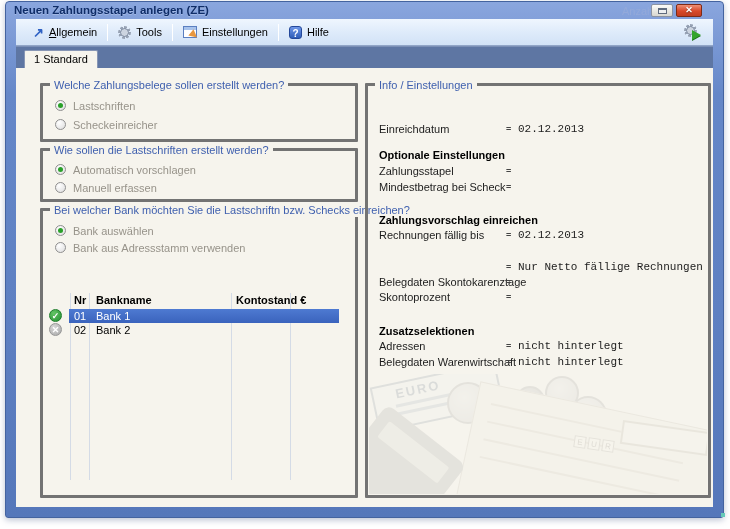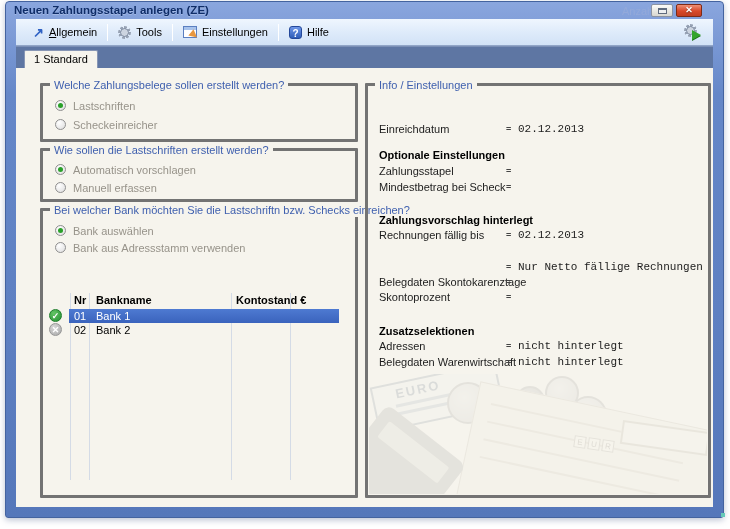--- a/index.html
+++ b/index.html
@@ -244,21 +244,21 @@
             <span class="lab">Zahlungsstapel</span>
             <span class="eq">=</span>
             <span class="val"></span>
           </div>
           <div class="irow" style="top:94px;">
             <span class="lab">Mindestbetrag bei Scheck</span>
             <span class="eq">=</span>
             <span class="val"></span>
           </div>
           <div class="irow head" style="top:127px;">
-            <span class="lab">Zahlungsvorschlag hinterlegt</span>
+            <span class="lab">Zahlungsvorschlag einreichen</span>
           </div>
           <div class="irow" style="top:142px;">
             <span class="lab">Rechnungen fällig bis</span>
             <span class="eq">=</span>
             <span class="val">02.12.2013</span>
           </div>
           <div class="irow" style="top:174px;">
             <span class="eq">=</span>
             <span class="val">Nur Netto fällige Rechnungen</span>
           </div>

